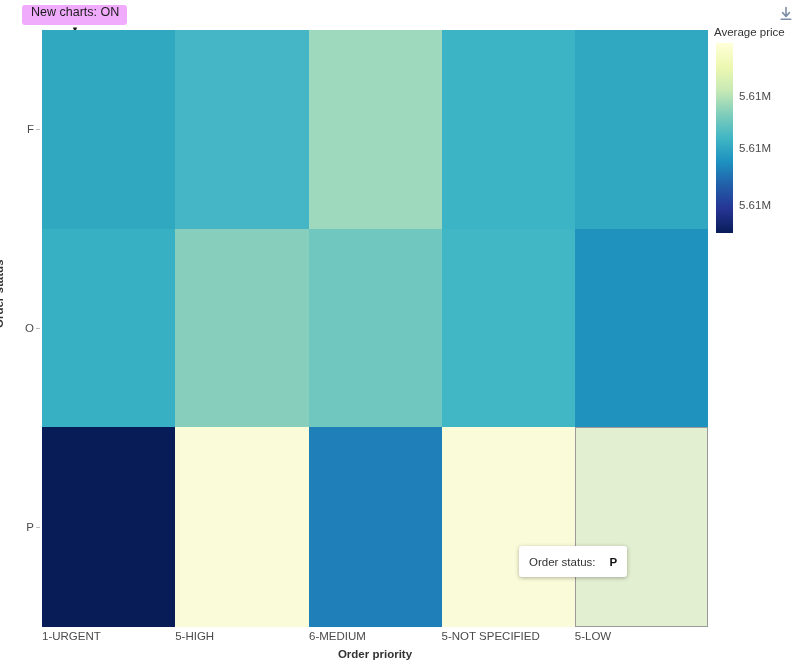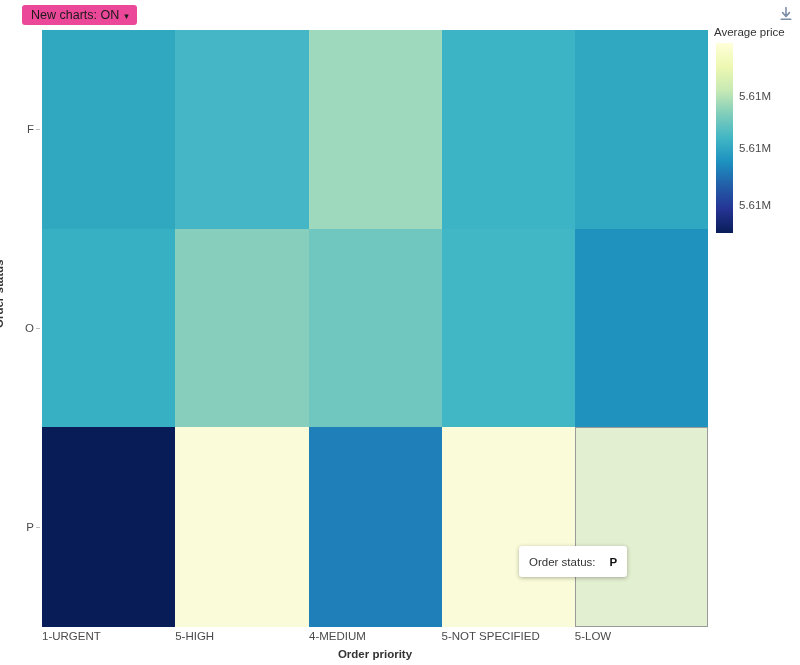--- a/index.html
+++ b/index.html
@@ -19,27 +19,28 @@
   
   #new-charts-toggle {
     position: absolute;
     left: 22px;
     top: 5px;
     height: 20px;
     padding: 0 8px 0 9px;
     display: flex;
     align-items: center;
     gap: 5px;
-    background: #ec4899;
+    background: #f0abfc;
     border-radius: 3px;
     font-size: 12.5px;
     color: #1a1a1a;
     cursor: pointer;
     white-space: nowrap;
     user-select: none;
+    flex-direction: column;
   }
   #new-charts-toggle .chev {
     font-size: 9px;
     line-height: 1;
     transform: translateY(1px);
     color: #1a1a1a;
   }
 
   
   #download-icon {
@@ -240,21 +241,21 @@
 <div id="y-tick-labels">
     <div class="y-tick" style="top: 16.65%;">F</div>
     <div class="y-tick" style="top: 49.9%;">O</div>
     <div class="y-tick" style="top: 83.25%;">P</div>
   </div>
 <div id="y-axis-title">Order status</div>
 
 <div id="x-tick-labels">
     <div class="x-tick" style="width: 20%;">1-URGENT</div>
     <div class="x-tick" style="width: 20.1%;">5-HIGH</div>
-    <div class="x-tick" style="width: 19.9%;">4-MEDIUM</div>
+    <div class="x-tick" style="width: 19.9%;">6-MEDIUM</div>
     <div class="x-tick" style="width: 20%;">5-NOT SPECIFIED</div>
     <div class="x-tick" style="width: 20%;">5-LOW</div>
   </div>
 <div id="x-axis-title">Order priority</div>
 
 <div id="legend">
   <div id="legend-title">Average price</div>
   <div id="legend-bar-wrap">
     <div id="legend-bar" style="background: linear-gradient(rgb(255, 255, 217), rgb(237, 248, 177), rgb(199, 233, 180), rgb(127, 205, 187), rgb(65, 182, 196), rgb(29, 145, 192), rgb(34, 94, 168), rgb(37, 52, 148), rgb(8, 29, 88));"></div>
   <div class="legend-tick" style="top: 28%;">5.61M</div>

